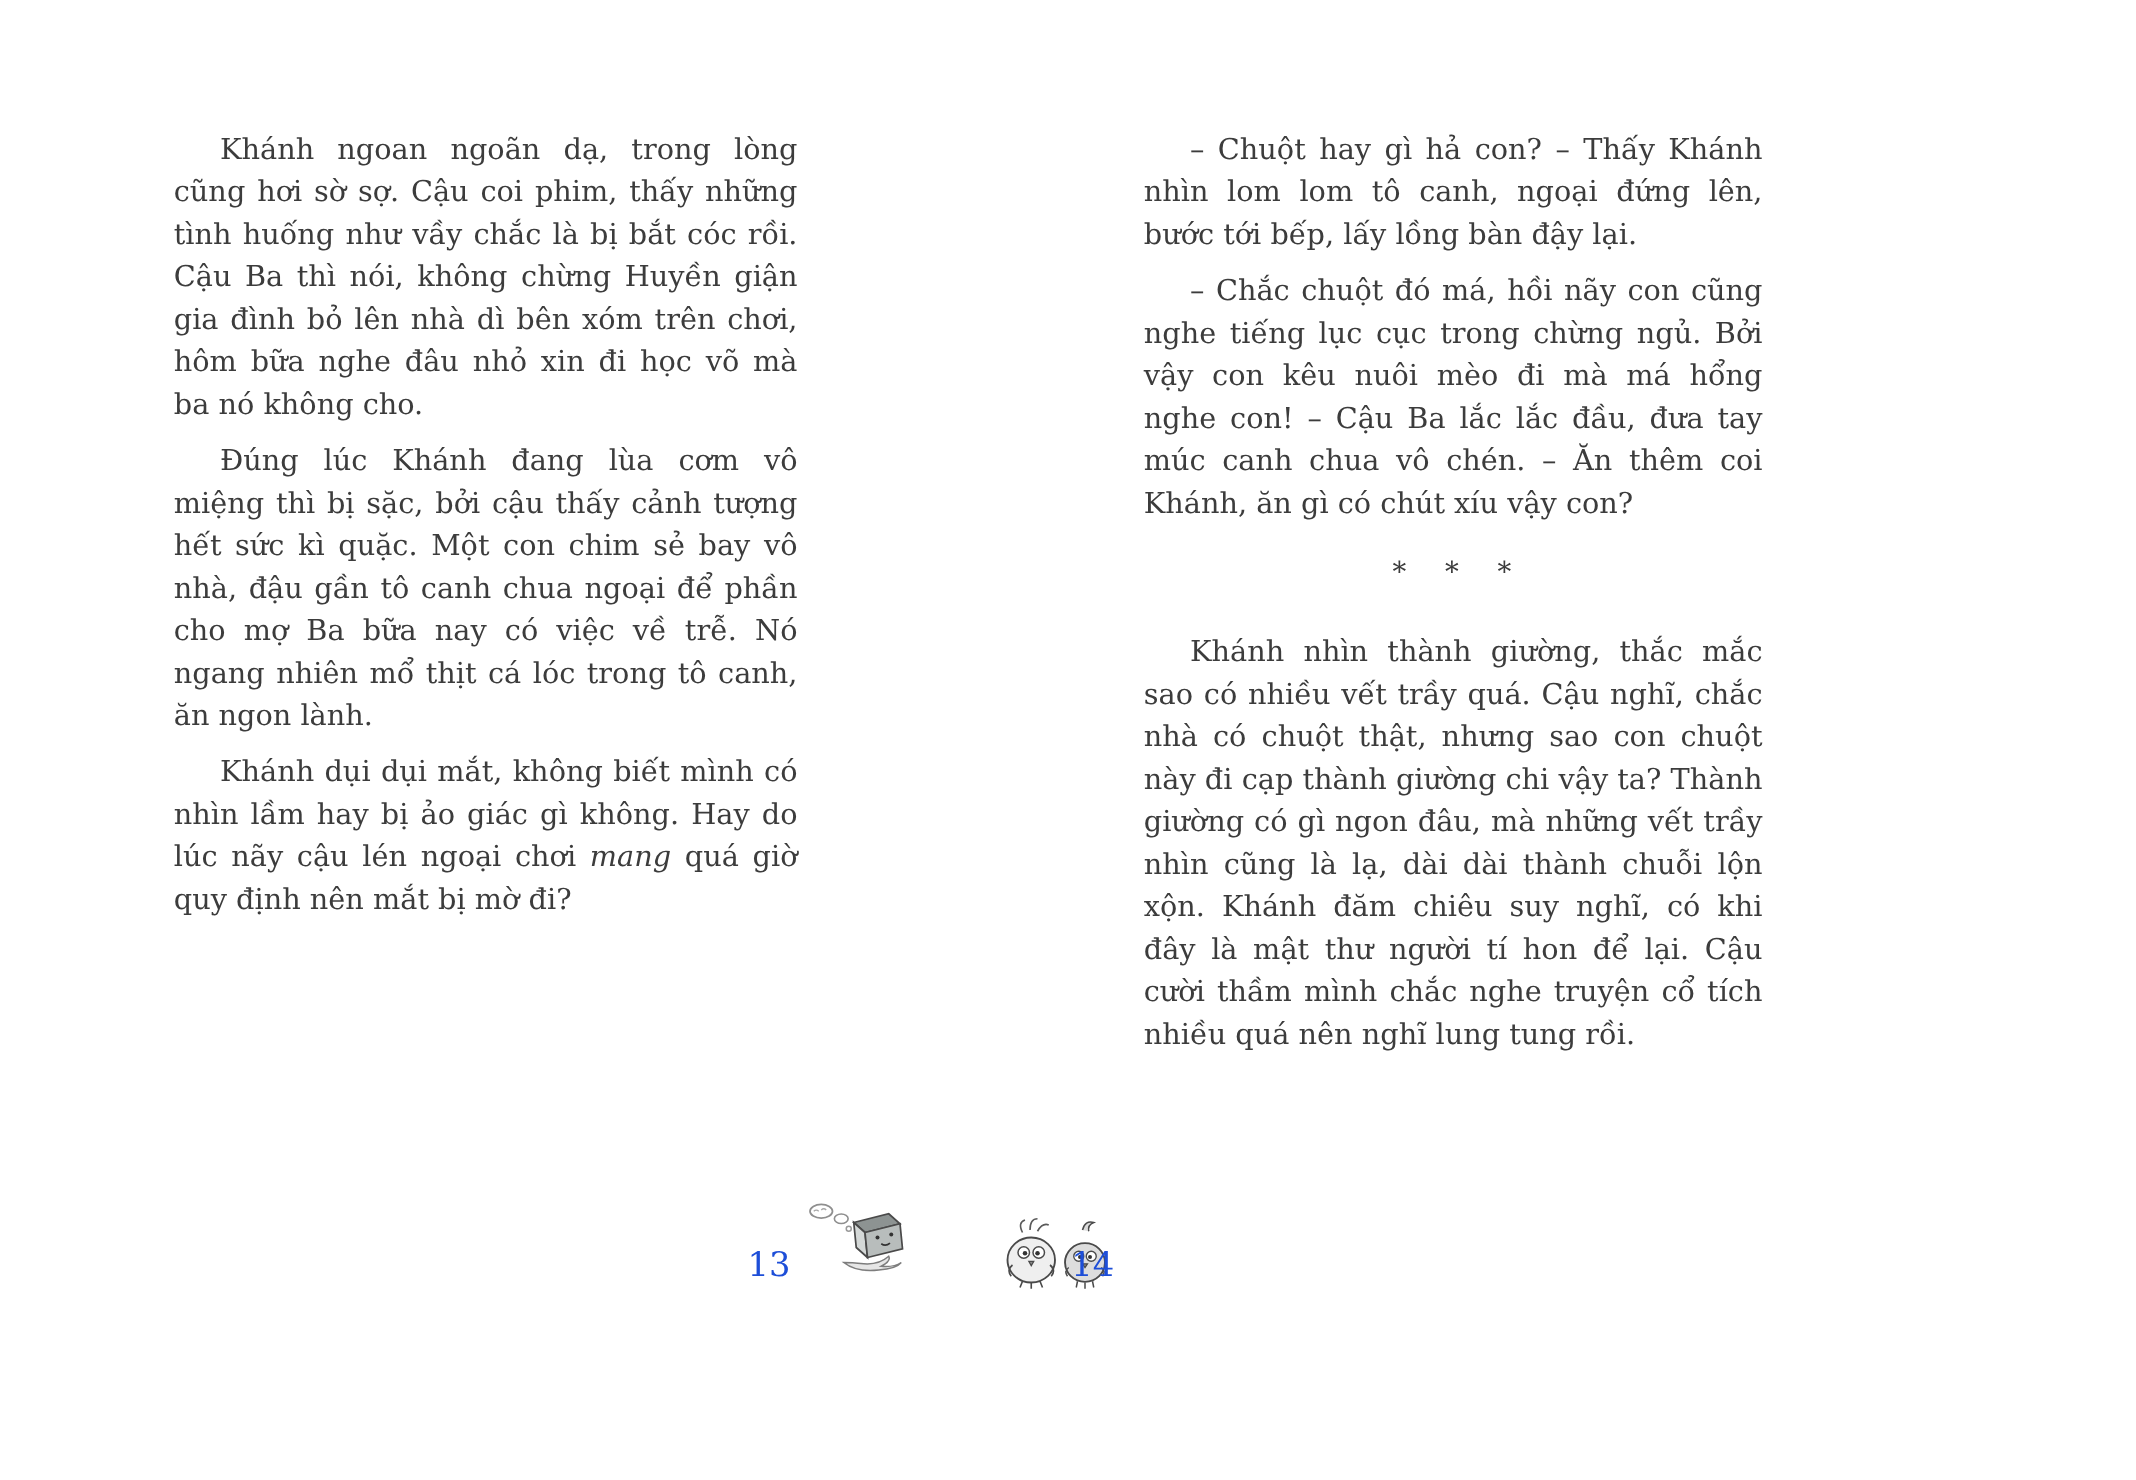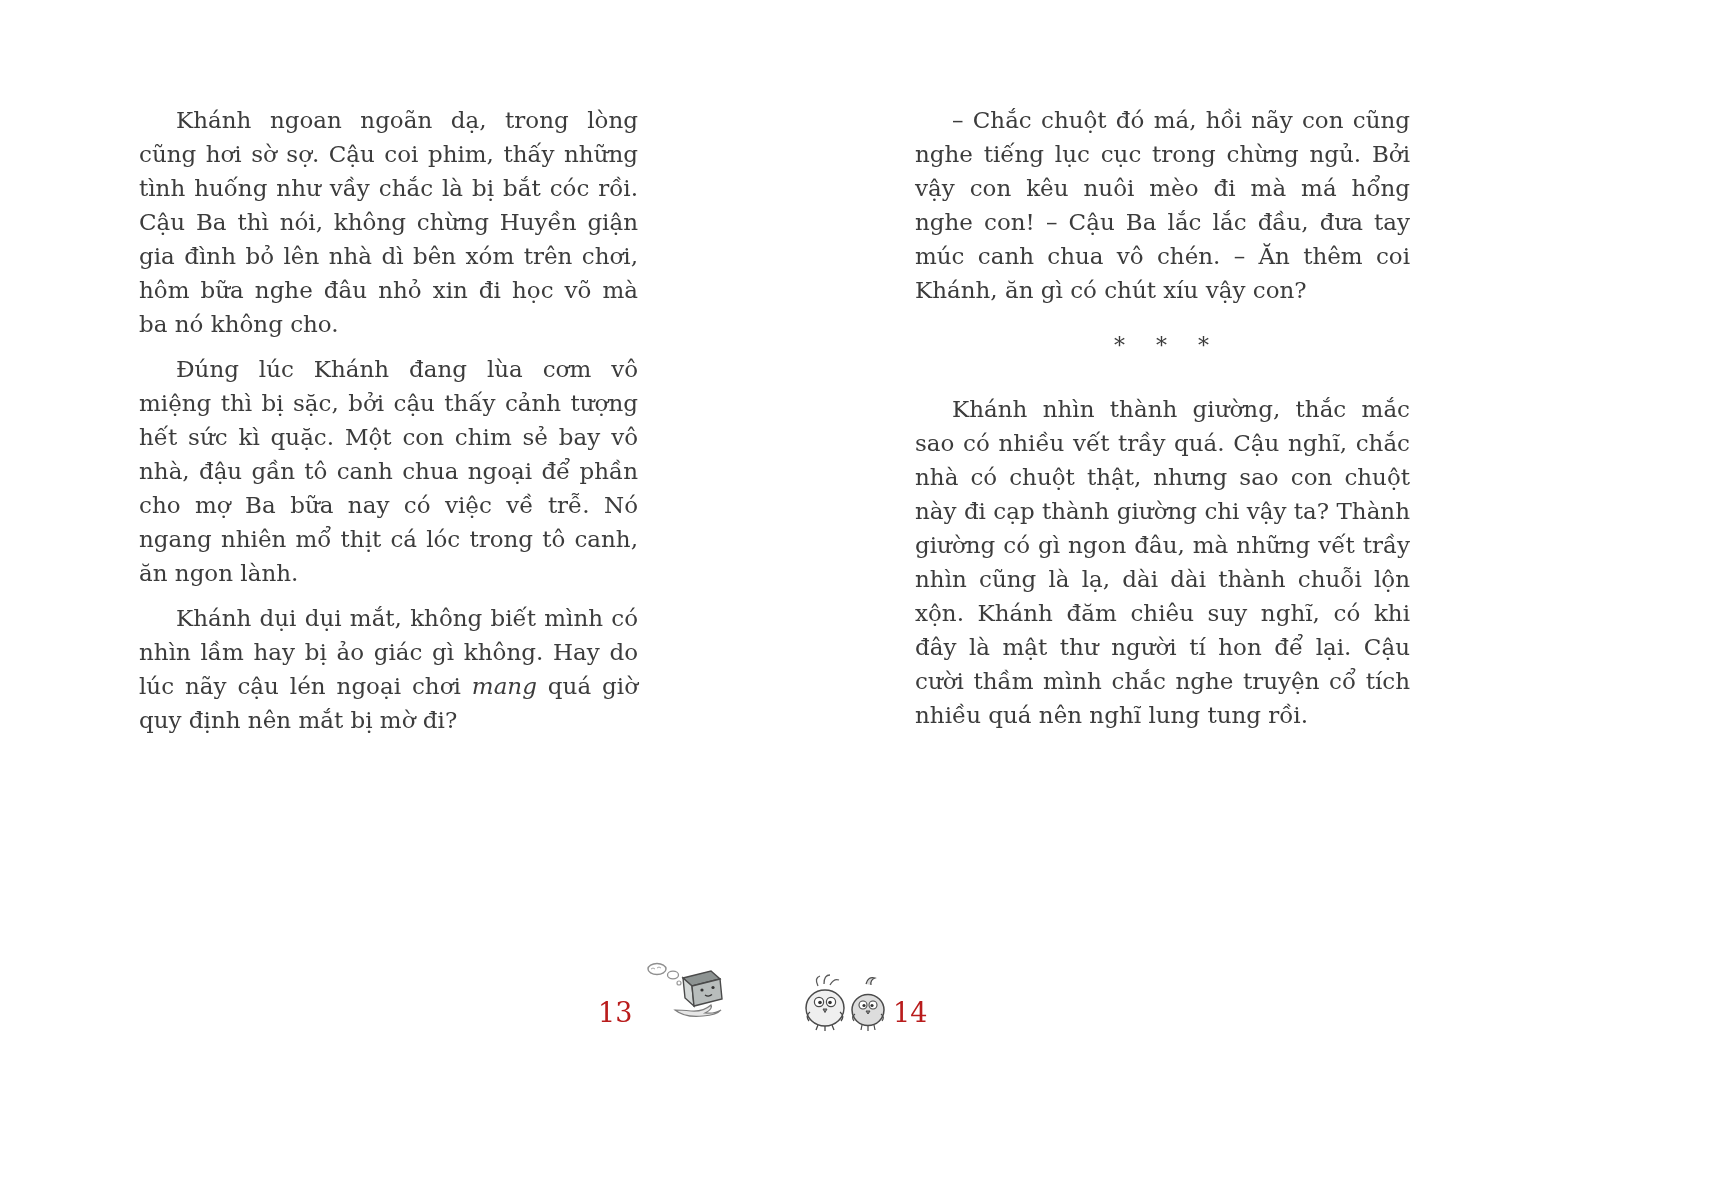--- a/index.html
+++ b/index.html
@@ -34,43 +34,44 @@
     font-size: 22px;
     text-align: center;
     letter-spacing: 2px;
     word-spacing: 20px;
     margin: 26px 0 34px 0;
     color: #3c3c3c;
   }
   .pagenum {
     position: absolute;
     font-size: 27px;
-    color: #b91c1c;
+    color: #1d4ed8;
   }
   .pagenum.left  { left: 598px; top: 997px; }
-  .pagenum.right { left: 893px; top: 997px; }
+  .pagenum.right { left: 857px; top: 997px; }
   .illus {
     position: absolute;
     display: inline-block;
   }
   .illus.box   { left: 645px; top: 958px; }
   .illus.birds { left: 798px; top: 972px; }
 </style>
 </head>
 <body>
 
 <div class="spread">
 
   <div class="text-block left" id="left-paras">
       <p class="para"><span>Khánh ngoan ngoãn dạ, trong lòng cũng hơi sờ sợ. Cậu coi phim, thấy những tình huống như vầy chắc là bị bắt cóc rồi. Cậu Ba thì nói, không chừng Huyền giận gia đình bỏ lên nhà dì bên xóm trên chơi, hôm bữa nghe đâu nhỏ xin đi học võ mà ba nó không cho.</span></p>
       <p class="para"><span>Đúng lúc Khánh đang lùa cơm vô miệng thì bị sặc, bởi cậu thấy cảnh tượng hết sức kì quặc. Một con chim sẻ bay vô nhà, đậu gần tô canh chua ngoại để phần cho mợ Ba bữa nay có việc về trễ. Nó ngang nhiên mổ thịt cá lóc trong tô canh, ăn ngon lành.</span></p>
       <p class="para"><span>Khánh dụi dụi mắt, không biết mình có nhìn lầm hay bị ảo giác gì không. Hay do lúc nãy cậu lén ngoại chơi </span><em>mang</em><span> quá giờ quy định nên mắt bị mờ đi?</span></p>
     </div>
 
   <div class="text-block right" id="right-paras">
+      <p class="para"><span>– Chuột hay gì hả con? – Thấy Khánh nhìn lom lom tô canh, ngoại đứng lên, bước tới bếp, lấy lồng bàn đậy lại.</span></p>
       <p class="para"><span>– Chắc chuột đó má, hồi nãy con cũng nghe tiếng lục cục trong chừng ngủ. Bởi vậy con kêu nuôi mèo đi mà má hổng nghe con! – Cậu Ba lắc lắc đầu, đưa tay múc canh chua vô chén. – Ăn thêm coi Khánh, ăn gì có chút xíu vậy con?</span></p>
       <div class="separator">* * *</div>
       <p class="para"><span>Khánh nhìn thành giường, thắc mắc sao có nhiều vết trầy quá. Cậu nghĩ, chắc nhà có chuột thật, nhưng sao con chuột này đi cạp thành giường chi vậy ta? Thành giường có gì ngon đâu, mà những vết trầy nhìn cũng là lạ, dài dài thành chuỗi lộn xộn. Khánh đăm chiêu suy nghĩ, có khi đây là mật thư người tí hon để lại. Cậu cười thầm mình chắc nghe truyện cổ tích nhiều quá nên nghĩ lung tung rồi.</span></p>
     </div>
 
   <span class="pagenum left">13</span>
 
   <span class="illus box">
     <svg width="84" height="66" viewBox="0 0 84 66">
 

